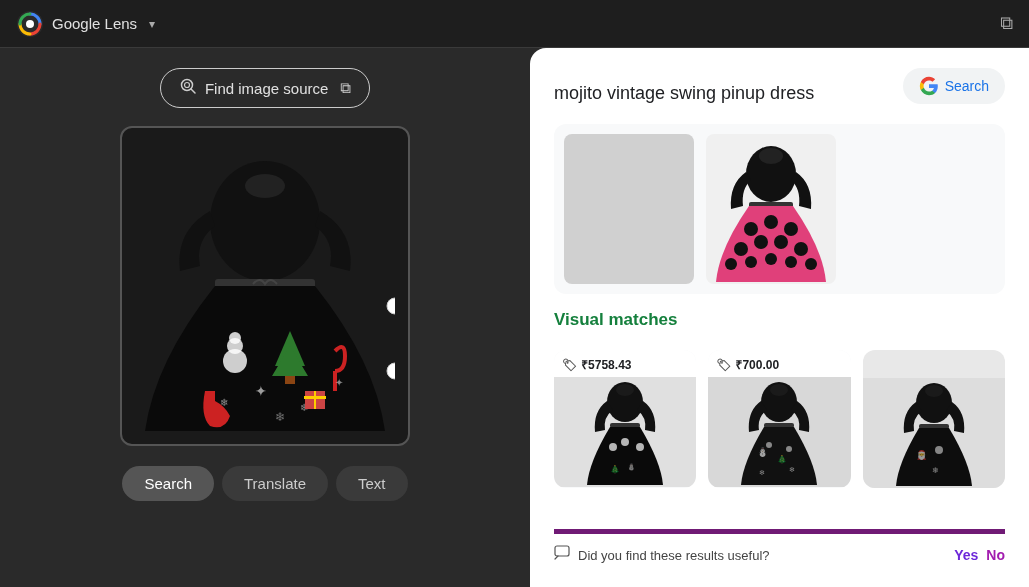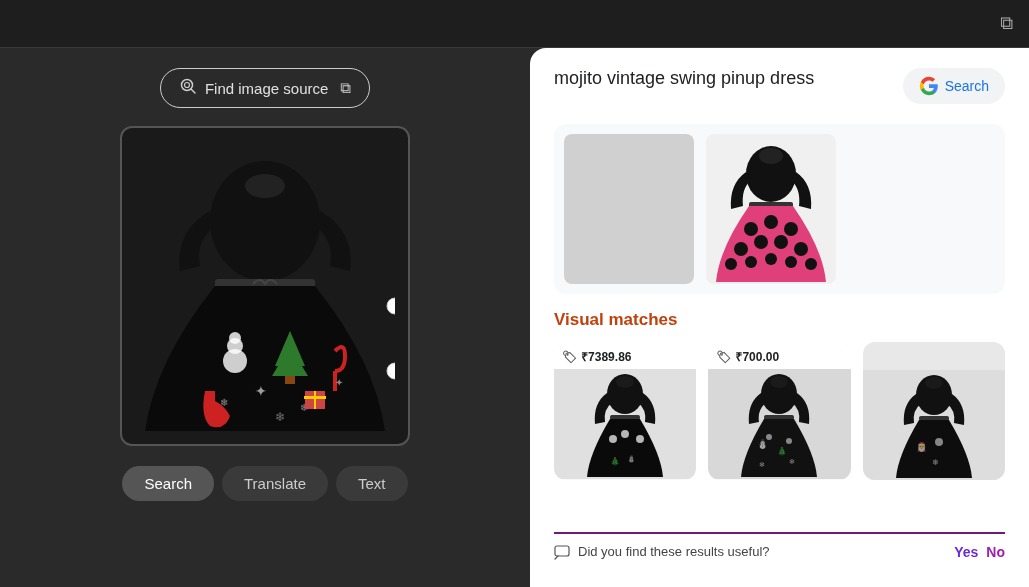--- a/index.html
+++ b/index.html
@@ -132,21 +132,21 @@
       padding: 20px 24px;
       border-radius: 16px 0 0 0;
       display: flex;
       flex-direction: column;
       gap: 16px;
     }
 
     
     .result-header {
       display: flex;
-      align-items: flex-start;
+      align-items: flex-end;
       justify-content: space-between;
       margin-bottom: 4px;
     }
     .result-title {
       font-size: 18px;
       font-weight: 500;
       color: #202124;
     }
     .google-search-btn {
       display: flex;
@@ -188,22 +188,22 @@
     .img-placeholder.match {
       width: 130px;
       height: 150px;
       background: #f0f0f0;
     }
 
     
     .section-title {
       font-size: 17px;
       font-weight: 600;
-      color: #c2410c;
-      margin-bottom: 12px;
+      color: #15803d;
+      margin-bottom: 20px;
     }
     .matches-row {
       display: flex;
       gap: 12px;
     }
     .match-card {
       flex: 1;
       border-radius: 12px;
       overflow: hidden;
       background: #f8f9fa;
@@ -226,24 +226,24 @@
     .price-tag-icon { font-size: 12px; color: #555; }
     .match-img-area {
       height: 110px;
       background: #e8e8e8;
       overflow: hidden;
     }
 
     
     .feedback-bar {
       display: flex;
-      align-items: flex-start;
+      align-items: flex-end;
       gap: 8px;
       padding: 10px 0 4px;
-      border-top: 2px solid #701a75;
+      border-top: 5px solid #701a75;
       margin-top: auto;
     }
     .feedback-icon { color: #555; font-size: 14px; }
     .feedback-text { font-size: 13px; color: #444; flex: 1; }
     .feedback-yes {
       background: none;
       border: none;
       color: #6d28d9;
       font-size: 14px;
       font-weight: 600;
@@ -260,20 +260,33 @@
 
     
     .right-panel::-webkit-scrollbar { width: 6px; }
     .right-panel::-webkit-scrollbar-track { background: #f0f0f0; }
     .right-panel::-webkit-scrollbar-thumb { background: #ccc; border-radius: 3px; }
   </style>
 </head>
 <body>
 
 <div class="topbar">
+  <div class="topbar-logo">
+
+    <svg class="google-lens-logo" viewBox="0 0 28 28" xmlns="http://www.w3.org/2000/svg">
+      <circle cx="14" cy="14" r="13" fill="#2a2a2a"></circle>
+      <path d="M14 4 A10 10 0 0 1 24 14" stroke="#4285F4" stroke-width="3" fill="none" stroke-linecap="round"></path>
+      <path d="M24 14 A10 10 0 0 1 14 24" stroke="#EA4335" stroke-width="3" fill="none" stroke-linecap="round"></path>
+      <path d="M14 24 A10 10 0 0 1 4 14" stroke="#FBBC05" stroke-width="3" fill="none" stroke-linecap="round"></path>
+      <path d="M4 14 A10 10 0 0 1 14 4" stroke="#34A853" stroke-width="3" fill="none" stroke-linecap="round"></path>
+      <circle cx="14" cy="14" r="4" fill="#fff"></circle>
+    </svg>
+    <span class="topbar-title">Google Lens</span>
+    <span class="topbar-chevron">▾</span>
+  </div>
   <div class="topbar-spacer"></div>
   <span class="topbar-external-icon">⧉</span>
 </div>
 
 <div class="main-area">
 
   <div class="left-panel">
 
     <button class="find-image-btn">
       <span class="find-icon">
@@ -392,21 +405,21 @@
       </div>
     </div>
 
     <div>
       <div class="section-title">Visual matches</div>
       <div class="matches-row">
 
         <div class="match-card">
           <div class="price-badge">
             <span class="price-tag-icon">🏷</span>
-            <span>₹7389.86</span>
+            <span>₹5758.43</span>
           </div>
           <div class="match-img-area" style="background:#e0e0e0; display:flex; align-items:center; justify-content:center;">
             <svg viewBox="0 0 80 110" width="80" height="110" xmlns="http://www.w3.org/2000/svg">
               <ellipse cx="40" cy="25" rx="18" ry="20" fill="#111"></ellipse>
               <ellipse cx="40" cy="13" rx="9" ry="6" fill="#1a1a1a"></ellipse>
               <path d="M22 24 Q8 34 10 55 L20 53 Q18 40 28 33 Z" fill="#111"></path>
               <path d="M58 24 Q72 34 70 55 L60 53 Q62 40 52 33 Z" fill="#111"></path>
               <rect x="25" y="46" width="30" height="5" rx="2" fill="#333"></rect>
               <path d="M25 50 Q4 85 2 108 L78 108 Q76 85 55 50 Z" fill="#0a0a0a"></path>
               <circle cx="28" cy="70" r="4" fill="#fff" opacity="0.7"></circle>

